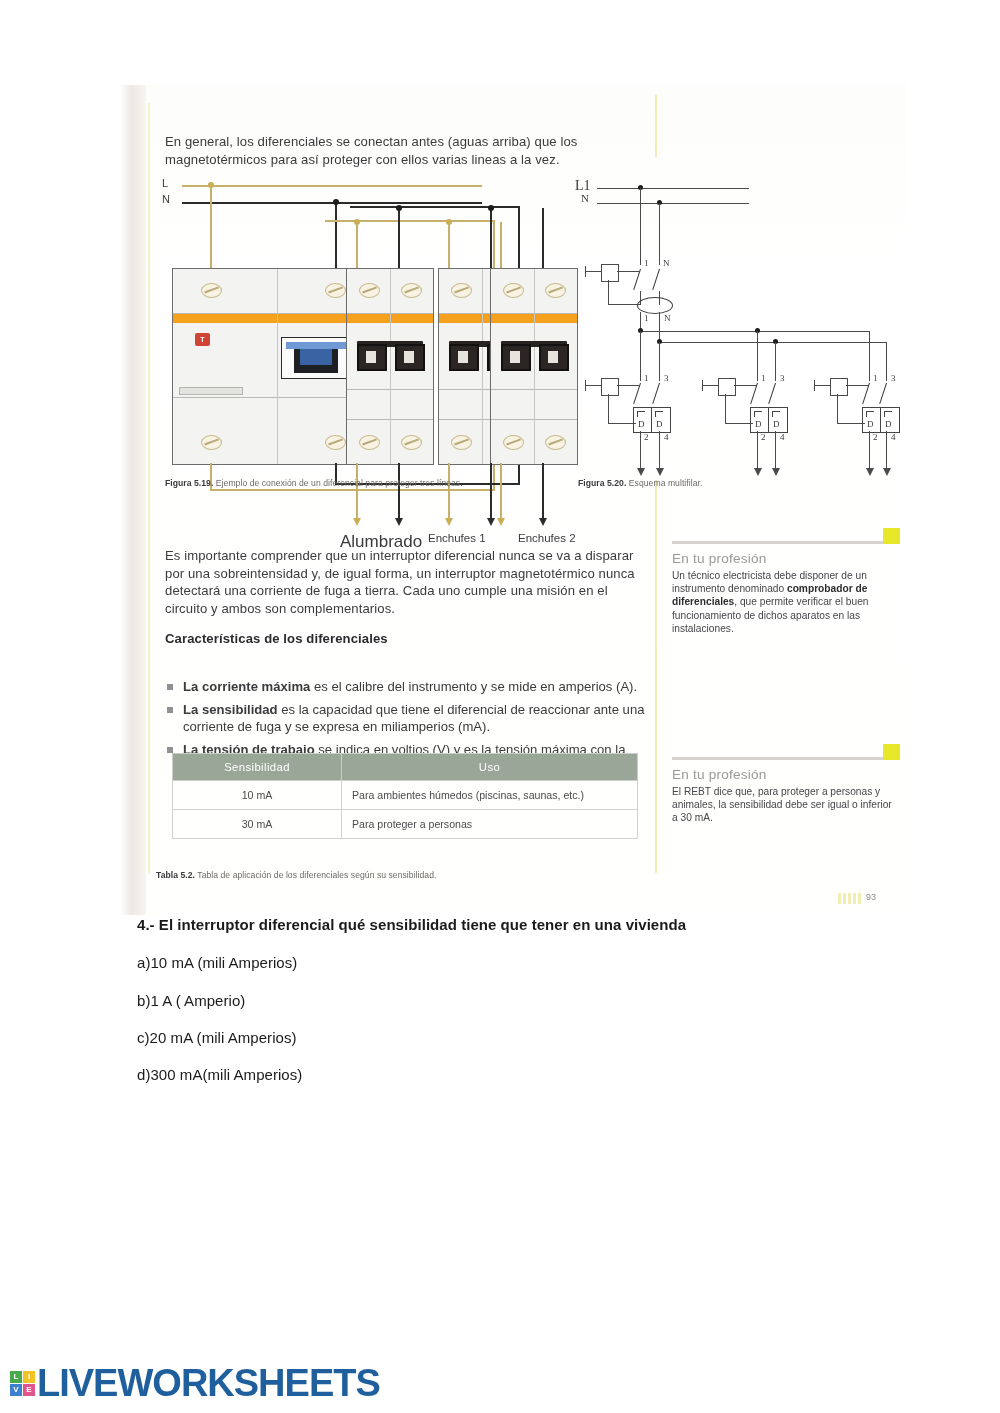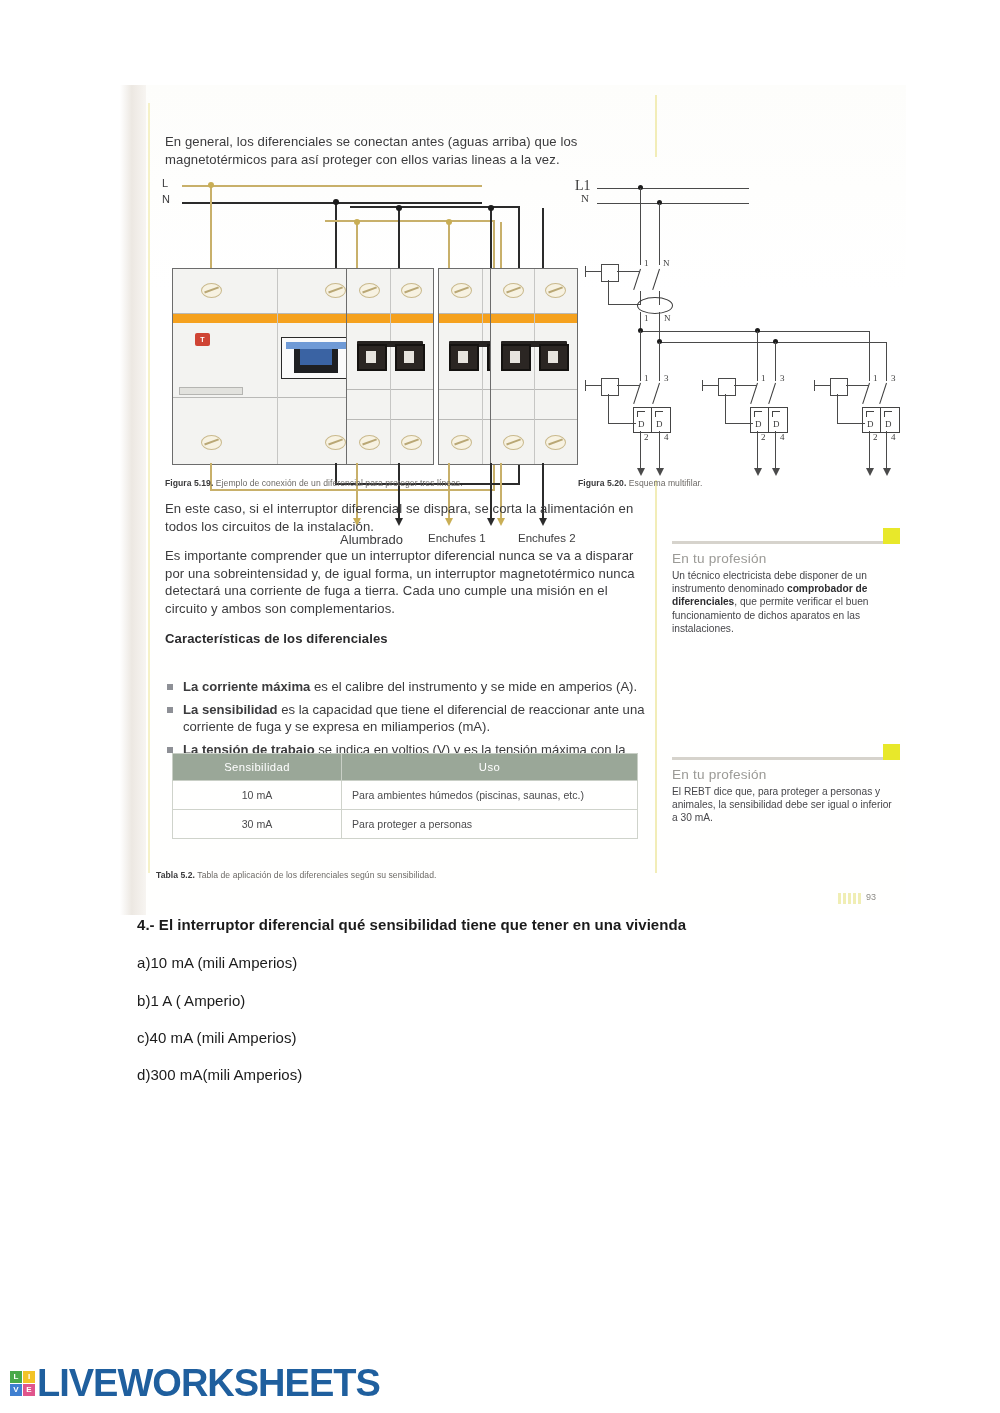--- a/index.html
+++ b/index.html
@@ -289,21 +289,21 @@
     <div class="wireY" style="left:288px;top:283px;width:2px;height:57px;"></div>
     <div class="arwY" style="left:285px;top:338px;"></div>
     <div class="wire" style="left:330px;top:283px;width:2px;height:57px;"></div>
     <div class="arw" style="left:327px;top:338px;"></div>
 
     <div class="wireY" style="left:340px;top:283px;width:2px;height:57px;"></div>
     <div class="arwY" style="left:337px;top:338px;"></div>
     <div class="wire" style="left:382px;top:283px;width:2px;height:57px;"></div>
     <div class="arw" style="left:379px;top:338px;"></div>
 
-    <div style="position:absolute;left:180px;top:352px;font-size:13px;color:#3b3b3d;text-align:center;">Alumbrado</div>
+    <div style="position:absolute;left:180px;top:352px;font-size:17px;color:#3b3b3d;text-align:center;">Alumbrado</div>
     <div style="position:absolute;left:268px;top:352px;font-size:11.5px;color:#3b3b3d;">Enchufes 1</div>
     <div style="position:absolute;left:358px;top:352px;font-size:11.5px;color:#3b3b3d;">Enchufes 2</div>
   </div>
 
   <div class="pg" style="left:575px;top:95px;width:330px;height:300px;">
 
     <div class="lbl" style="left:0px;top:-2px;font-size:14px;">L1</div>
     <div class="lbl" style="left:6px;top:12px;font-size:11px;">N</div>
 
     <div class="sln" style="left:22px;top:8px;width:152px;height:1px;"></div>
@@ -431,21 +431,20 @@
     <div class="arw" style="left:308px;top:288px;border-top-color:#4a4a4a;"></div>
   </div>
 
   <div class="pg cap" style="left:165px;top:393px;width:420px;">
     <b>Figura 5.19.</b><span> Ejemplo de conexión de un diferencial para proteger tres líneas.</span>
   </div>
   <div class="pg cap" style="left:578px;top:393px;width:320px;">
     <b>Figura 5.20.</b><span> Esquema multifilar.</span>
   </div>
 
-  <div class="pg body-txt" style="left:165px;top:415px;width:482px;">En este caso, si el interruptor diferencial se dispara, se corta la alimentación en todos los circuitos de la instalación.</div>
 
   <div class="pg body-txt" style="left:165px;top:462px;width:482px;">Es importante comprender que un interruptor diferencial nunca se va a disparar por una sobreintensidad y, de igual forma, un interruptor magnetotérmico nunca detectará una corriente de fuga a tierra. Cada uno cumple una misión en el circuito y ambos son complementarios.</div>
 
   <div class="pg sub-h" style="left:165px;top:546px;">Características de los diferenciales</div>
 
 
   <ul class="bl pg" style="left:165px;top:593px;width:482px;">
     <li>
       <span class="bsq"></span>
       <b>La corriente máxima</b><span>  es el calibre del instrumento y se mide en amperios (A).</span>
@@ -502,21 +501,21 @@
   <div class="pno pg" style="left:866px;top:807px;">
     <span class="bars"></span>
     <span>93</span>
   </div>
 </div>
 
 <div class="q" style="left:137px;top:916px;width:700px;">4.- El interruptor diferencial qué sensibilidad tiene que tener en una vivienda</div>
 
 <div class="opt" style="left:137px;top:954px;">a)10 mA (mili Amperios)</div>
 <div class="opt" style="left:137px;top:992px;">b)1 A ( Amperio)</div>
-<div class="opt" style="left:137px;top:1029px;">c)40 mA  (mili Amperios)</div>
+<div class="opt" style="left:137px;top:1029px;">c)20 mA  (mili Amperios)</div>
 <div class="opt" style="left:137px;top:1066px;">d)300 mA(mili Amperios)</div>
 
 <div id="lw">
   <div class="tiles">
     <span style="background:#4aa94a;">L</span>
     <span style="background:#f2c327;">I</span>
     <span style="background:#3f7fd0;">V</span>
     <span style="background:#e0558c;">E</span>
   </div>
   <div class="word">LIVEWORKSHEETS</div>

